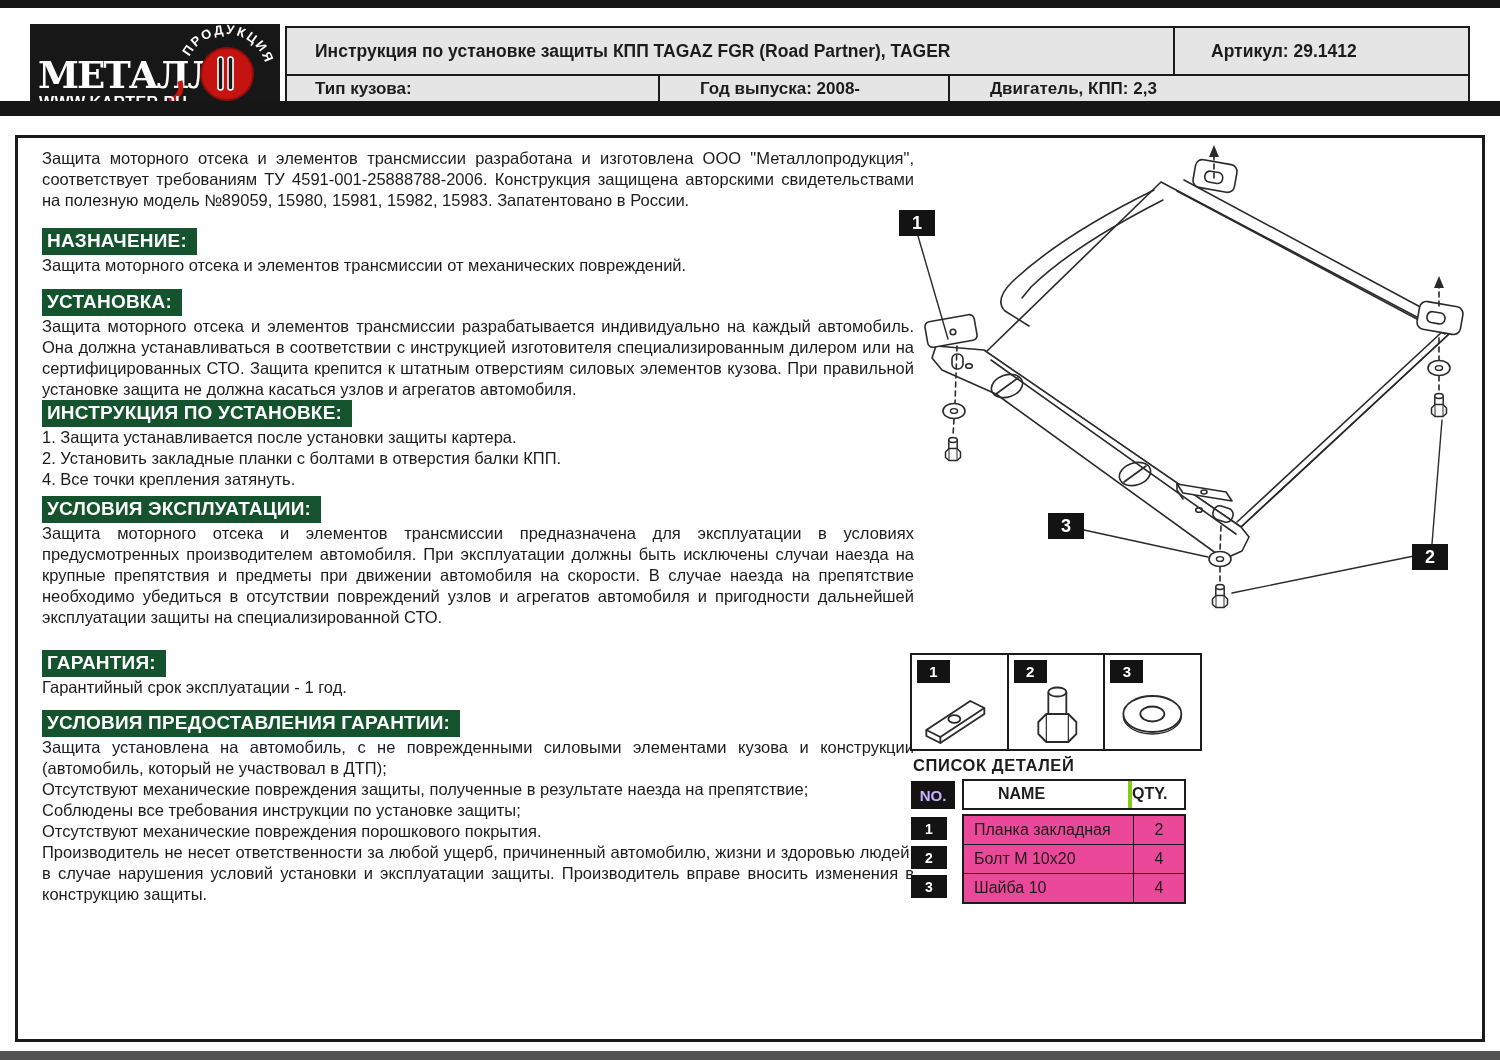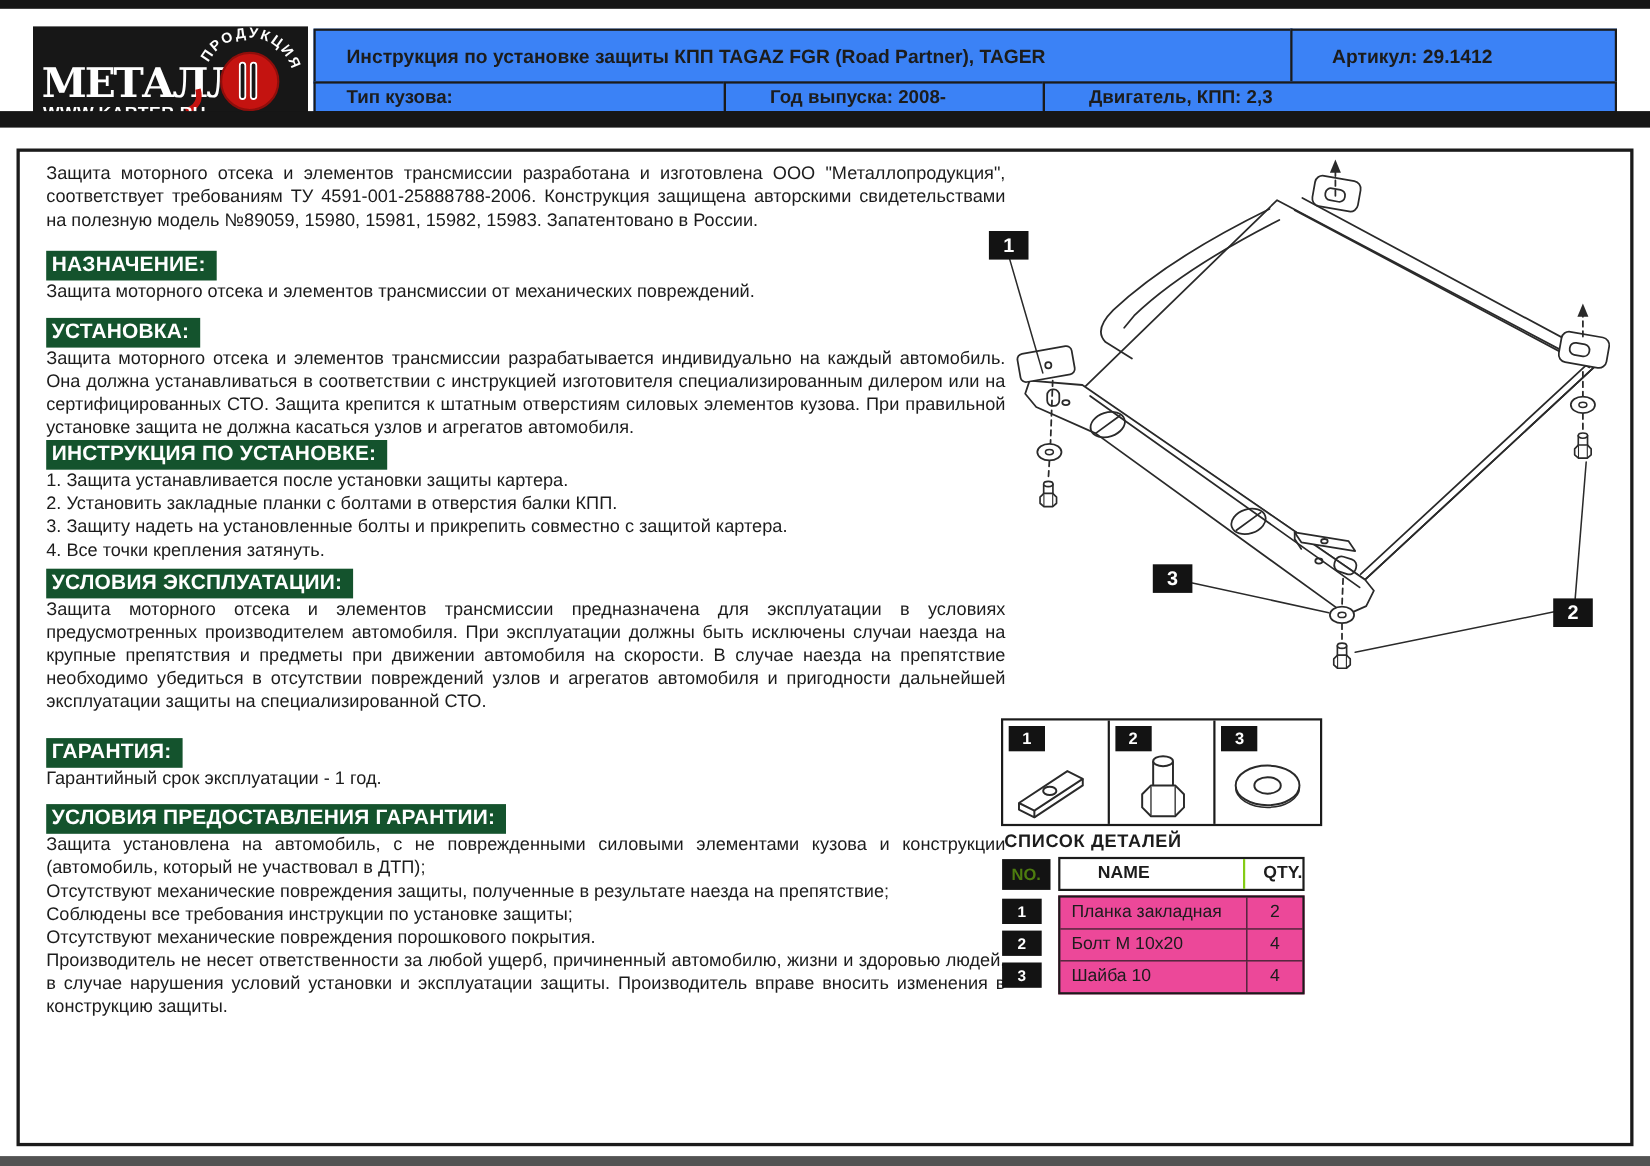--- a/index.html
+++ b/index.html
@@ -4,21 +4,21 @@
 <style>
   html,body{margin:0;padding:0;background:#8a8a8a;}
   .page{position:relative;width:1500px;height:1060px;background:#ffffff;overflow:hidden;
         font-family:"Liberation Sans","DejaVu Sans",sans-serif;color:#1c1c1c;}
   .top-bar{position:absolute;left:0;top:0;width:1500px;height:8px;background:#161616;}
   .band{position:absolute;left:0;top:101px;width:1500px;height:15px;background:#161616;}
   .bottom-bar{position:absolute;left:0;top:1051px;width:1500px;height:9px;background:#535353;}
 
   .logo-box{position:absolute;left:30px;top:24px;width:250px;height:90px;background:#171717;}
 
-  .hcell{position:absolute;box-sizing:border-box;border:2px solid #1b1b1b;background:#3b82f6;
+  .hcell{position:absolute;box-sizing:border-box;border:2px solid #1b1b1b;background:#e5e5e5;
          display:flex;align-items:center;font-weight:bold;}
   .c-title{left:285px;top:26px;width:890px;height:50px;padding-left:28px;font-size:17.5px;}
   .c-article{left:1173px;top:26px;width:297px;height:50px;padding-left:36px;font-size:17.5px;}
   .c-body{left:285px;top:74px;width:375px;height:29px;padding-left:28px;font-size:17px;}
   .c-year{left:658px;top:74px;width:292px;height:29px;padding-left:40px;font-size:17px;}
   .c-engine{left:948px;top:74px;width:522px;height:29px;padding-left:40px;font-size:17px;}
 
   .content{position:absolute;left:15px;top:135px;width:1470px;height:907px;
            border:3px solid #1b1b1b;box-sizing:border-box;background:#fff;}
 
@@ -39,26 +39,26 @@
 
   .pbox{position:absolute;left:892px;top:515px;width:292px;height:98px;box-sizing:border-box;
         border:2.5px solid #1b1b1b;display:flex;background:#fff;}
   .pcell{flex:1;position:relative;border-right:2.5px solid #1b1b1b;}
   .pcell:last-child{border-right:none;}
   .pbadge{position:absolute;left:5px;top:5px;width:33px;height:23px;background:#131313;color:#fff;
           font-weight:bold;font-size:15px;display:flex;align-items:center;justify-content:center;}
   .picon{position:absolute;left:0;bottom:1px;width:100%;height:64px;}
 
   .plist-title{position:absolute;left:895px;top:618px;font-weight:bold;font-size:16.5px;letter-spacing:.6px;}
-  .pl-no-h{position:absolute;left:893px;top:643px;width:44px;height:28px;background:#131313;color:#4d7c0f;
+  .pl-no-h{position:absolute;left:893px;top:643px;width:44px;height:28px;background:#131313;color:#c4b5fd;
            font-weight:bold;font-size:15px;display:flex;align-items:center;justify-content:center;}
   .pl-head{position:absolute;left:944px;top:641px;width:224px;height:31px;box-sizing:border-box;
            border:2.5px solid #1b1b1b;display:flex;font-weight:bold;font-size:16px;background:#fff;padding-left:24px;}
   .pl-head .nm{flex:1;padding-left:10px;line-height:26px;}
-  .pl-head .q{width:52px;border-left:2px solid #84cc16;text-align:right;line-height:26px;margin-left:28px;}
+  .pl-head .q{width:52px;border-left:4px solid #84cc16;text-align:left;line-height:26px;margin-left:28px;}
   .pl-rows{position:absolute;left:944px;top:676px;width:224px;box-sizing:border-box;
            border:2.5px solid #1b1b1b;background:#ec4899;}
   .pl-row{display:flex;height:28px;border-top:1.5px solid #1b1b1b;font-size:16px;}
   .pl-row:first-child{border-top:none;}
   .pl-row .nm{flex:1;padding-left:10px;line-height:27px;}
   .pl-row .q{width:50px;border-left:1.5px solid #1b1b1b;text-align:center;line-height:27px;}
   .pl-badge{position:absolute;left:893px;width:36px;height:23px;background:#131313;color:#fff;
             font-weight:bold;font-size:14px;display:flex;align-items:center;justify-content:center;}
   #plb1{top:679px;} #plb2{top:708px;} #plb3{top:737px;}
 
@@ -114,21 +114,20 @@
 
       <div class="mt1"><span class="sec-head">НАЗНАЧЕНИЕ:</span></div>
       <p class="mt2">Защита моторного отсека и элементов трансмиссии от механических повреждений.</p>
 
       <div class="mt3"><span class="sec-head">УСТАНОВКА:</span></div>
       <p class="just mt2">Защита моторного отсека и элементов трансмиссии разрабатывается индивидуально на каждый автомобиль. Она должна устанавливаться в соответствии с инструкцией изготовителя специализированным дилером или на сертифицированных СТО. Защита крепится к штатным отверстиям силовых элементов кузова. При правильной установке защита не должна касаться узлов и агрегатов автомобиля.</p>
 
       <div class="mt4"><span class="sec-head">ИНСТРУКЦИЯ ПО УСТАНОВКЕ:</span></div>
       <p class="mt2">1. Защита устанавливается после установки защиты картера.</p>
       <p>2. Установить закладные планки с болтами в отверстия балки КПП.</p>
-      <p>3. Защиту надеть на установленные болты и прикрепить совместно с защитой картера.</p>
       <p>4. Все точки крепления затянуть.</p>
 
       <div class="mt5"><span class="sec-head">УСЛОВИЯ ЭКСПЛУАТАЦИИ:</span></div>
       <p class="just mt2">Защита моторного отсека и элементов трансмиссии предназначена для эксплуатации в условиях предусмотренных производителем автомобиля. При эксплуатации должны быть исключены случаи наезда на крупные препятствия и предметы при движении автомобиля на скорости. В случае наезда на препятствие необходимо убедиться в отсутствии повреждений узлов и агрегатов автомобиля и пригодности дальнейшей эксплуатации защиты на специализированной СТО.</p>
 
       <div class="mt6"><span class="sec-head">ГАРАНТИЯ:</span></div>
       <p class="mt2">Гарантийный срок эксплуатации - 1 год.</p>
 
       <div class="mt7"><span class="sec-head">УСЛОВИЯ ПРЕДОСТАВЛЕНИЯ ГАРАНТИИ:</span></div>
       <p class="just mt2">Защита установлена на автомобиль, с не поврежденными силовыми элементами кузова и конструкции (автомобиль, который не участвовал в ДТП);</p>

